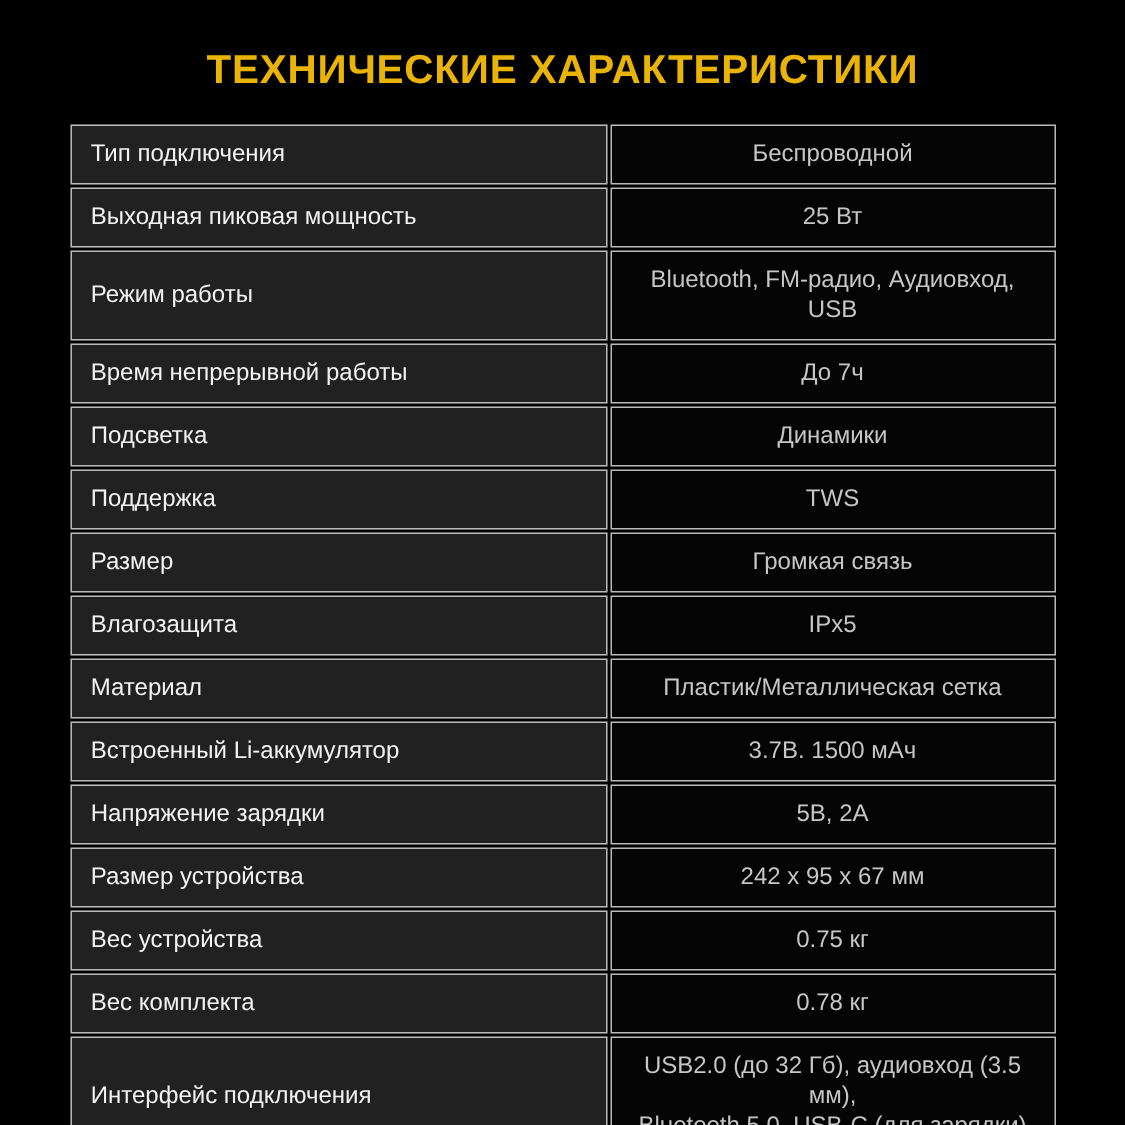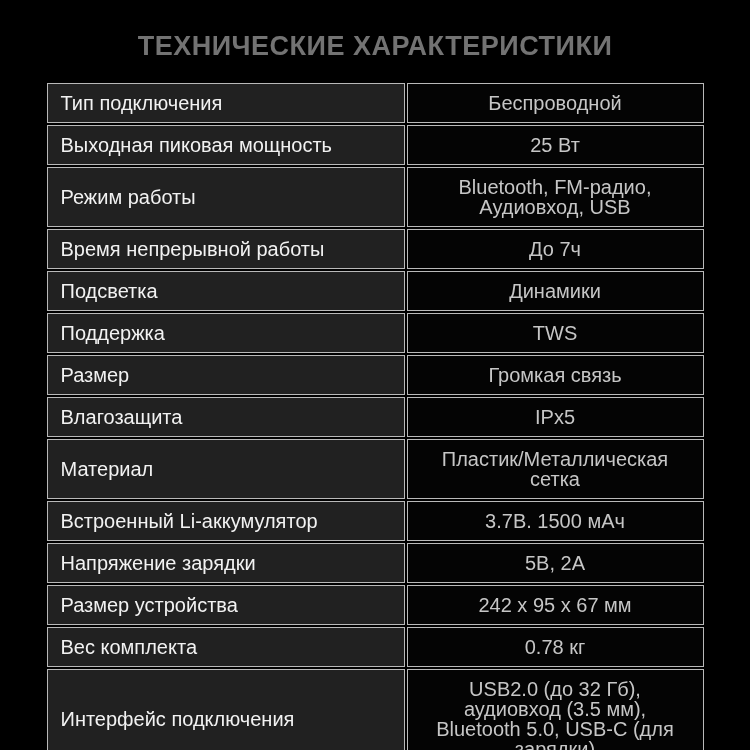--- a/index.html
+++ b/index.html
@@ -12,36 +12,36 @@
     width: 750px;
     height: 750px;
     background: #000000;
     overflow: hidden;
     font-family: "Liberation Sans", sans-serif;
   }
   .title {
     margin: 31px 0 20px 0;
     line-height: 30px;
     text-align: center;
-    color: #737373;
+    color: #eab308;
     font-size: 27px;
     font-weight: bold;
     letter-spacing: 0.5px;
   }
   table.spec {
     width: 661px;
     margin: 0 auto;
     border-collapse: separate;
     border-spacing: 2px;
     background: #000000;
     table-layout: fixed;
   }
   table.spec td {
     border: 1px solid #b9b9b9;
-    font-size: 20px;
+    font-size: 16px;
     line-height: 20px;
     padding: 9px 13px;
     vertical-align: middle;
     overflow: hidden;
   }
   td.label-cell {
     width: 330px;
     background: #212121;
     color: #f2f2f2;
   }
@@ -102,20 +102,24 @@
       </tr>
       <tr>
         <td class="label-cell">Напряжение зарядки</td>
         <td class="value-cell">5В, 2А</td>
       </tr>
       <tr>
         <td class="label-cell">Размер устройства</td>
         <td class="value-cell">242 x 95 x 67 мм</td>
       </tr>
       <tr>
+        <td class="label-cell">Вес устройства</td>
+        <td class="value-cell">0.75 кг</td>
+      </tr>
+      <tr>
         <td class="label-cell">Вес комплекта</td>
         <td class="value-cell">0.78 кг</td>
       </tr>
       <tr>
         <td class="label-cell">Интерфейс подключения</td>
         <td class="value-cell">USB2.0 (до 32 Гб), аудиовход (3.5 мм),
 Bluetooth 5.0, USB-C (для зарядки)</td>
       </tr>
     </tbody>
   </table>

